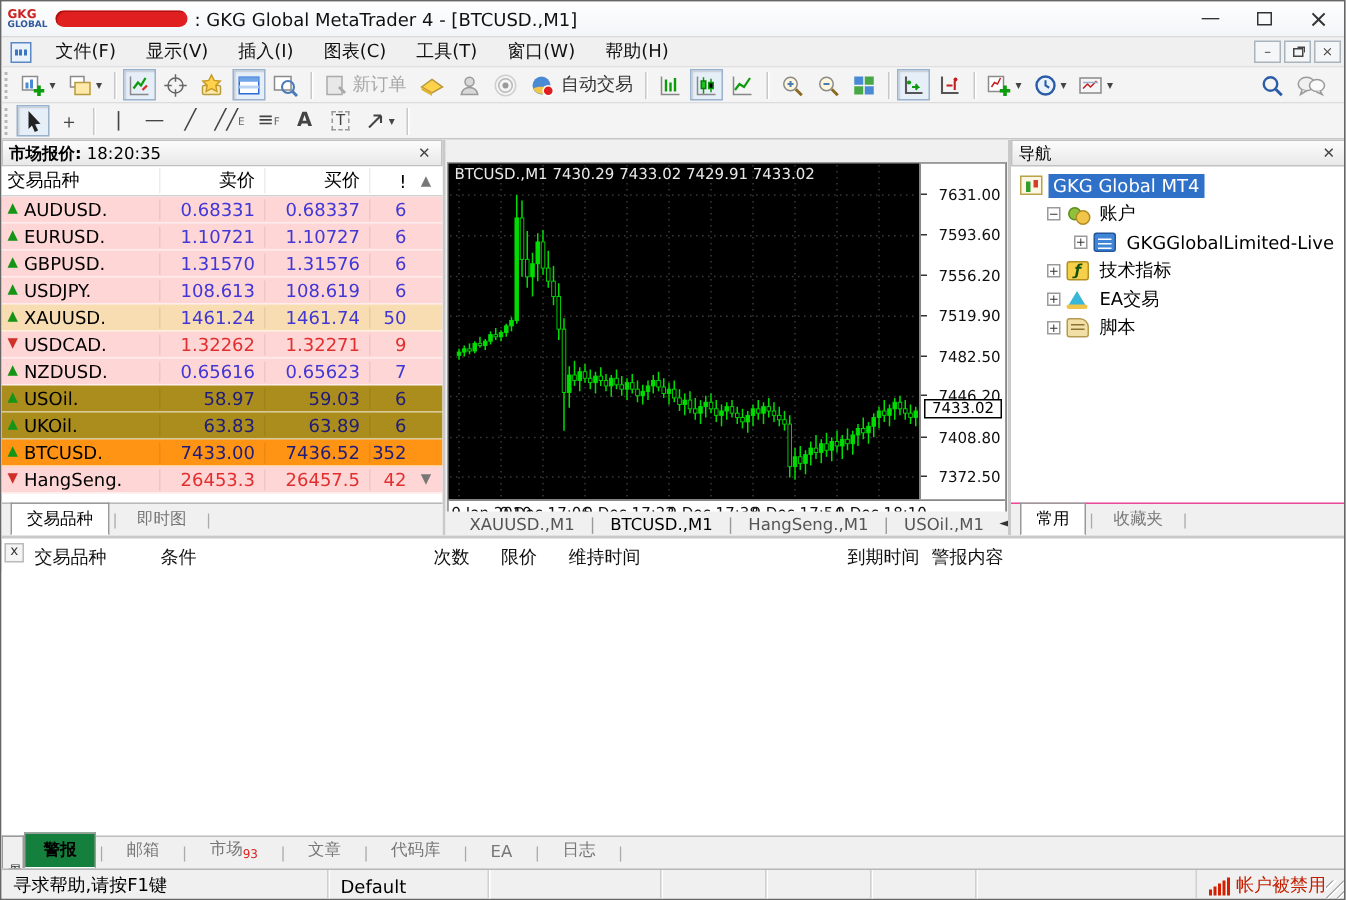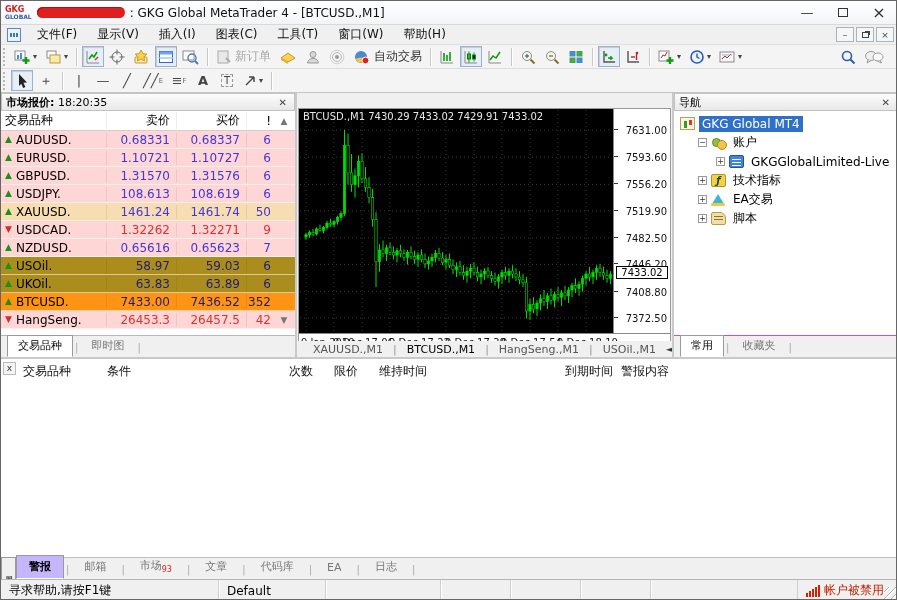--- a/index.html
+++ b/index.html
@@ -113,21 +113,21 @@
 
   
   .terminal { position:absolute; left:0; top:356px; width:897px; height:222px; background:#fff; border-top:2px solid #c9c9c9; }
   .term-close { position:absolute; left:2px; top:3px; font-size:9px; color:#333; border:1px solid #bbb; width:13px; height:13px; line-height:11px; text-align:center; background:#f4f4f4; }
   .term-cols { position:absolute; left:18px; top:2px; right:0; height:20px; display:flex; align-items:center; font-size:12px; color:#111; }
   .tc { padding:0 4px; white-space:nowrap; }
   .term-body { position:absolute; left:0; top:22px; right:0; bottom:22px; background:#fff; }
   .term-tabs { position:absolute; left:0; bottom:0; width:897px; height:22px; background:#f0f0f0; border-top:1px solid #c0c0c0; display:flex; align-items:flex-end; }
   .side-tab { width:15px; height:22px; border:1px solid #9a9a9a; border-bottom:none; background:#f0f0f0; font-size:9px; color:#333; writing-mode:vertical-rl; text-align:center; line-height:13px; letter-spacing:-1px; }
   .term-tab { padding:3px 12px 4px; font-size:11px; color:#777; border:1px solid transparent; position:relative; }
-  .term-tab.active { background:#c4b5fd; border:1px solid #9a9a9a; border-bottom-color:#fff; color:#000; font-weight:bold; }
+  .term-tab.active { background:#15803d; border:1px solid #9a9a9a; border-bottom-color:#fff; color:#000; font-weight:bold; }
   .badge { color:#e02020; font-size:8px; vertical-align:sub; }
 
   
   .statusbar { position:absolute; left:0; top:578px; width:897px; height:22px; background:#f0f0f0; border-top:1px solid #b6b6b6; display:flex; align-items:center; font-size:12px; }
   .sb-cell { height:100%; display:flex; align-items:center; padding:0 8px; border-right:1px solid #cfcfcf; box-shadow:1px 0 0 #fff; }
   .sb-right { margin-left:auto; display:flex; align-items:center; gap:4px; padding:0 14px 0 8px; color:#c22000; border-left:1px solid #cfcfcf; height:100%; }
   .conn-bars { display:flex; align-items:flex-end; gap:1px; height:12px; }
   .conn-bars i { display:block; width:2px; background:#d42000; }
   .resize-grip { position:absolute; right:1px; bottom:1px; width:13px; height:13px; background:repeating-linear-gradient(135deg,transparent 0 3px,#b0b0b0 3px 4px,#fff 4px 5px); }
 </style>

